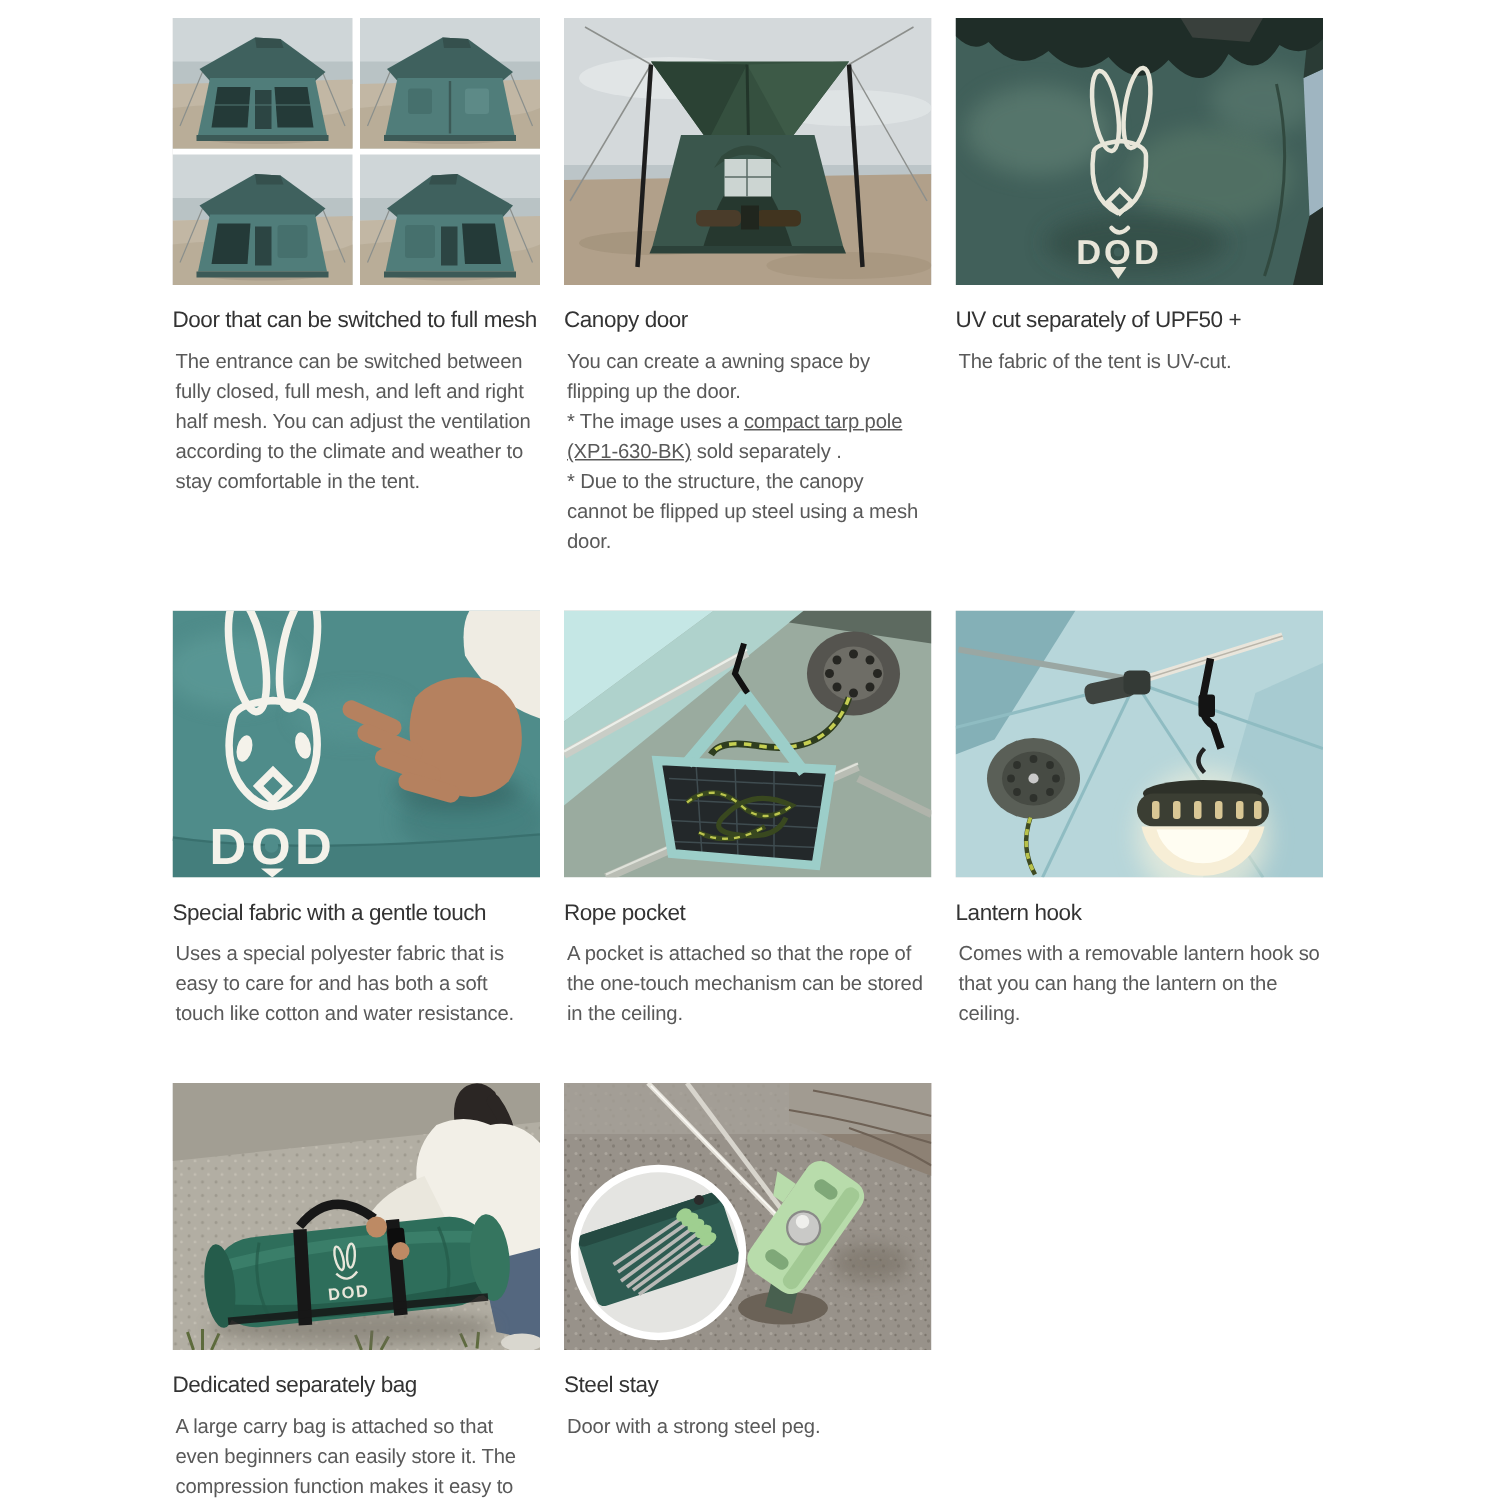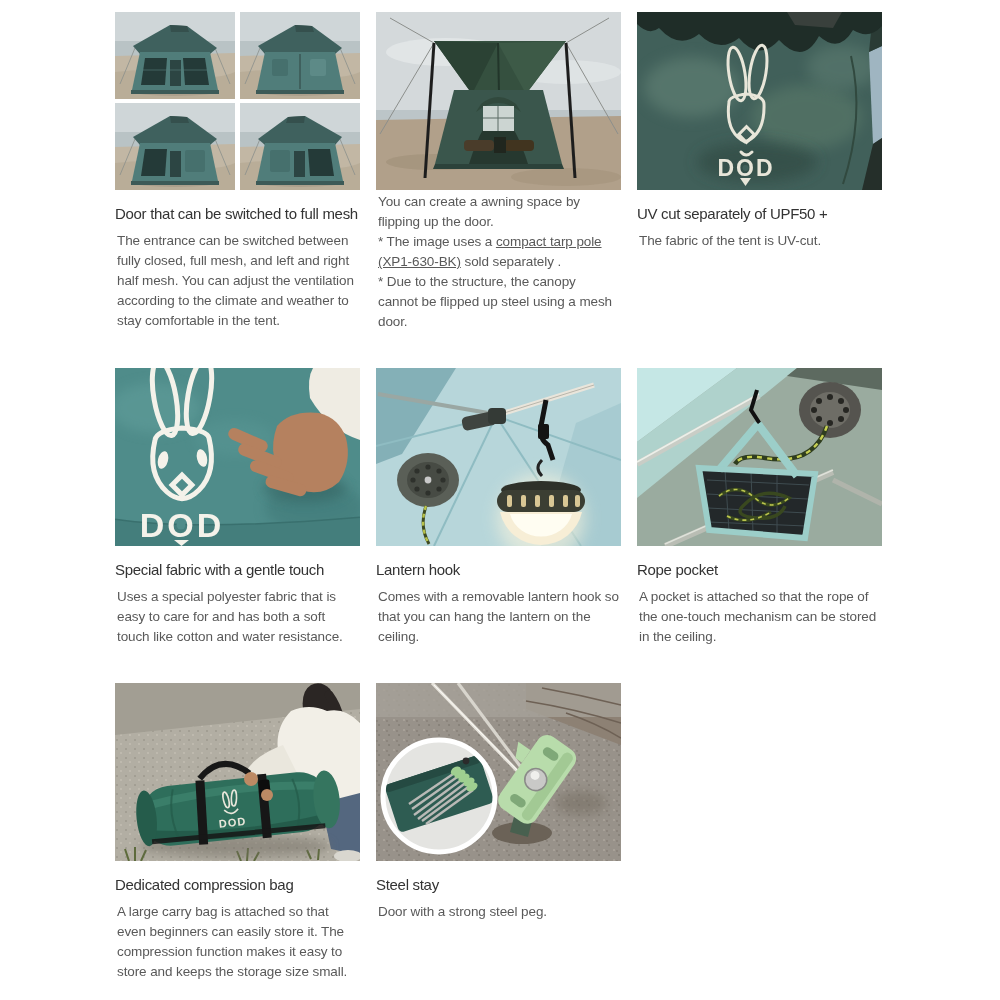--- a/index.html
+++ b/index.html
@@ -109,20 +109,21 @@
         <path d="M100,100 Q122,82 145,100 L140,92 Q122,78 105,92 Z" fill="#31493d"></path>
         <rect x="107" y="94" width="31" height="25" fill="#ccd5d2"></rect>
         <line x1="122" y1="94" x2="122" y2="119" stroke="#5a6a64" stroke-width="1"></line>
         <line x1="107" y1="106" x2="138" y2="106" stroke="#5a6a64" stroke-width="1"></line>
         <rect x="88" y="128" width="30" height="11" rx="4" fill="#4a3c2a"></rect>
         <rect x="128" y="128" width="30" height="11" rx="4" fill="#41341f"></rect>
         <rect x="118" y="125" width="12" height="16" fill="#20261e"></rect>
         <polygon points="59,152 186,152 188,157 57,157" fill="#2c423a"></polygon>
       </svg>
     </div>
+    <h3 class="feature-title">Canopy door</h3>
     <p class="feature-body">
       <span>You can create a awning space by flipping up the door.</span><br>
       <span>* The image uses a </span><a class="inline-link" href="#">compact tarp pole (XP1-630-BK)</a><span> sold separately .</span><br>
       <span>* Due to the structure, the canopy cannot be flipped up steel using a mesh door.</span>
     </p>
   </figure>
 
   <figure class="feature">
     <div class="feature-img">
       <svg width="245" height="178" viewBox="0 0 245 178" xmlns="http://www.w3.org/2000/svg">
@@ -194,79 +195,20 @@
         <polygon points="59,172 74,172 66.5,178" fill="#f4f2ea"></polygon>
       </svg>
     </div>
     <h3 class="feature-title">Special fabric with a gentle touch</h3>
     <p class="feature-body">Uses a special polyester fabric that is easy to care for and has both a soft touch like cotton and water resistance.</p>
   </figure>
 
   <figure class="feature">
     <div class="feature-img">
       <svg width="245" height="178" viewBox="0 0 245 178" xmlns="http://www.w3.org/2000/svg">
-        <defs>
-            <filter id="f5b" x="-60%" y="-60%" width="220%" height="220%">
-              <feGaussianBlur stdDeviation="8"></feGaussianBlur>
-            </filter>
-          </defs>
-        <rect width="245" height="178" fill="#b7d6da"></rect>
-        <polygon points="0,0 80,0 26,86 0,96" fill="#84b0b7"></polygon>
-        <polygon points="200,55 245,35 245,178 165,178" fill="#a2c8ce" opacity=".8"></polygon>
-        <g stroke="#8fbcc2" stroke-width="2">
-          <line x1="120" y1="48" x2="0" y2="78"></line>
-            <line x1="120" y1="48" x2="58" y2="178"></line>
-          <line x1="120" y1="48" x2="205" y2="178"></line>
-            <line x1="120" y1="48" x2="245" y2="92"></line>
-        </g>
-        <line x1="96" y1="55" x2="218" y2="17" stroke="#e9e5db" stroke-width="5"></line>
-        <line x1="96" y1="55" x2="218" y2="17" stroke="#b9b5aa" stroke-width="1"></line>
-        <line x1="118" y1="46" x2="2" y2="26" stroke="#9aa7a3" stroke-width="4"></line>
-        <rect x="86" y="46" width="34" height="14" rx="5" fill="#3f4440" transform="rotate(-12 103 53)"></rect>
-        <rect x="112" y="40" width="18" height="16" rx="4" fill="#343a36"></rect>
-        <ellipse cx="52" cy="112" rx="31" ry="27" fill="#5a5f57"></ellipse>
-        <ellipse cx="52" cy="112" rx="21" ry="18" fill="#474b44"></ellipse>
-        <g fill="#2e312c">
-          <circle cx="52" cy="99" r="2.6"></circle>
-            <circle cx="63" cy="103" r="2.6"></circle>
-            <circle cx="67" cy="112" r="2.6"></circle>
-          <circle cx="63" cy="121" r="2.6"></circle>
-            <circle cx="52" cy="125" r="2.6"></circle>
-            <circle cx="41" cy="121" r="2.6"></circle>
-          <circle cx="37" cy="112" r="2.6"></circle>
-            <circle cx="41" cy="103" r="2.6"></circle>
-        </g>
-        <circle cx="52" cy="112" r="3.4" fill="#c9c9c9"></circle>
-        <path d="M50,138 q-7,20 3,38" stroke="#3e4a22" stroke-width="3" fill="none"></path>
-        <path d="M50,138 q-7,20 3,38" stroke="#b8c24a" stroke-width="2.4" fill="none" stroke-dasharray="4 4"></path>
-        <path d="M170,32 l-5,26 q-2,13 7,19 l5,15" stroke="#141414" stroke-width="5" fill="none"></path>
-        <rect x="162" y="56" width="11" height="15" rx="2" fill="#141414"></rect>
-        <circle cx="165" cy="150" r="44" fill="#fff6dd" opacity=".55" filter="url(#f5b)"></circle>
-        <path d="M166,92 q-8,8 0,16" stroke="#232323" stroke-width="3" fill="none"></path>
-        <ellipse cx="165" cy="122" rx="40" ry="9" fill="#2e3129"></ellipse>
-        <rect x="121" y="122" width="88" height="22" rx="11" fill="#3b3e33"></rect>
-        <g fill="#d9c795">
-            <rect x="131" y="127" width="5" height="12" rx="2"></rect>
-            <rect x="145" y="127" width="5" height="12" rx="2"></rect>
-          <rect x="159" y="127" width="5" height="12" rx="2"></rect>
-            <rect x="173" y="127" width="5" height="12" rx="2"></rect>
-          <rect x="187" y="127" width="5" height="12" rx="2"></rect>
-            <rect x="199" y="127" width="5" height="12" rx="2"></rect>
-          </g>
-        <path d="M124,144 A42 42 0 0 0 206,144 Z" fill="#f7eed6"></path>
-        <path d="M134,146 A32 30 0 0 0 196,146 Z" fill="#fffdf2"></path>
-      </svg>
-    </div>
-    <h3 class="feature-title">Lantern hook</h3>
-    <p class="feature-body">Comes with a removable lantern hook so that you can hang the lantern on the ceiling.</p>
-  </figure>
-
-  <figure class="feature">
-    <div class="feature-img">
-      <svg width="245" height="178" viewBox="0 0 245 178" xmlns="http://www.w3.org/2000/svg">
         <rect width="245" height="178" fill="#9aab9f"></rect>
         <polygon points="0,0 100,0 0,74" fill="#c5e7e5"></polygon>
         <polygon points="100,0 160,0 0,130 0,74" fill="#b3d8d4" opacity=".85"></polygon>
         <polygon points="160,0 245,0 245,22 150,8" fill="#5d6a60"></polygon>
         <line x1="0" y1="96" x2="122" y2="28" stroke="#c9cdc6" stroke-width="6"></line>
         <line x1="0" y1="94" x2="122" y2="26" stroke="#ecefe9" stroke-width="1.6"></line>
         <line x1="28" y1="178" x2="196" y2="104" stroke="#b9bdb4" stroke-width="6"></line>
         <line x1="28" y1="176" x2="196" y2="102" stroke="#dfe2da" stroke-width="1.4"></line>
         <line x1="196" y1="112" x2="245" y2="136" stroke="#b0b4ab" stroke-width="5"></line>
         <ellipse cx="193" cy="42" rx="31" ry="28" fill="#55544f"></ellipse>
@@ -301,20 +243,79 @@
         <g stroke="#bcc54e" stroke-width="1.6" fill="none" stroke-dasharray="4 4">
           <path d="M82,128 q18,-14 36,2 q16,14 34,0"></path>
           <path d="M90,148 q20,10 44,-4"></path>
         </g>
         <path d="M121,56 L82,102 M121,56 L160,108" stroke="#9ccec9" stroke-width="8" fill="none"></path>
         <path d="M62,100 L178,106 L168,170 L72,162 Z" stroke="#9ccec9" stroke-width="6" fill="none"></path>
       </svg>
     </div>
     <h3 class="feature-title">Rope pocket</h3>
     <p class="feature-body">A pocket is attached so that the rope of the one-touch mechanism can be stored in the ceiling.</p>
+  </figure>
+
+  <figure class="feature">
+    <div class="feature-img">
+      <svg width="245" height="178" viewBox="0 0 245 178" xmlns="http://www.w3.org/2000/svg">
+        <defs>
+            <filter id="f5b" x="-60%" y="-60%" width="220%" height="220%">
+              <feGaussianBlur stdDeviation="8"></feGaussianBlur>
+            </filter>
+          </defs>
+        <rect width="245" height="178" fill="#b7d6da"></rect>
+        <polygon points="0,0 80,0 26,86 0,96" fill="#84b0b7"></polygon>
+        <polygon points="200,55 245,35 245,178 165,178" fill="#a2c8ce" opacity=".8"></polygon>
+        <g stroke="#8fbcc2" stroke-width="2">
+          <line x1="120" y1="48" x2="0" y2="78"></line>
+            <line x1="120" y1="48" x2="58" y2="178"></line>
+          <line x1="120" y1="48" x2="205" y2="178"></line>
+            <line x1="120" y1="48" x2="245" y2="92"></line>
+        </g>
+        <line x1="96" y1="55" x2="218" y2="17" stroke="#e9e5db" stroke-width="5"></line>
+        <line x1="96" y1="55" x2="218" y2="17" stroke="#b9b5aa" stroke-width="1"></line>
+        <line x1="118" y1="46" x2="2" y2="26" stroke="#9aa7a3" stroke-width="4"></line>
+        <rect x="86" y="46" width="34" height="14" rx="5" fill="#3f4440" transform="rotate(-12 103 53)"></rect>
+        <rect x="112" y="40" width="18" height="16" rx="4" fill="#343a36"></rect>
+        <ellipse cx="52" cy="112" rx="31" ry="27" fill="#5a5f57"></ellipse>
+        <ellipse cx="52" cy="112" rx="21" ry="18" fill="#474b44"></ellipse>
+        <g fill="#2e312c">
+          <circle cx="52" cy="99" r="2.6"></circle>
+            <circle cx="63" cy="103" r="2.6"></circle>
+            <circle cx="67" cy="112" r="2.6"></circle>
+          <circle cx="63" cy="121" r="2.6"></circle>
+            <circle cx="52" cy="125" r="2.6"></circle>
+            <circle cx="41" cy="121" r="2.6"></circle>
+          <circle cx="37" cy="112" r="2.6"></circle>
+            <circle cx="41" cy="103" r="2.6"></circle>
+        </g>
+        <circle cx="52" cy="112" r="3.4" fill="#c9c9c9"></circle>
+        <path d="M50,138 q-7,20 3,38" stroke="#3e4a22" stroke-width="3" fill="none"></path>
+        <path d="M50,138 q-7,20 3,38" stroke="#b8c24a" stroke-width="2.4" fill="none" stroke-dasharray="4 4"></path>
+        <path d="M170,32 l-5,26 q-2,13 7,19 l5,15" stroke="#141414" stroke-width="5" fill="none"></path>
+        <rect x="162" y="56" width="11" height="15" rx="2" fill="#141414"></rect>
+        <circle cx="165" cy="150" r="44" fill="#fff6dd" opacity=".55" filter="url(#f5b)"></circle>
+        <path d="M166,92 q-8,8 0,16" stroke="#232323" stroke-width="3" fill="none"></path>
+        <ellipse cx="165" cy="122" rx="40" ry="9" fill="#2e3129"></ellipse>
+        <rect x="121" y="122" width="88" height="22" rx="11" fill="#3b3e33"></rect>
+        <g fill="#d9c795">
+            <rect x="131" y="127" width="5" height="12" rx="2"></rect>
+            <rect x="145" y="127" width="5" height="12" rx="2"></rect>
+          <rect x="159" y="127" width="5" height="12" rx="2"></rect>
+            <rect x="173" y="127" width="5" height="12" rx="2"></rect>
+          <rect x="187" y="127" width="5" height="12" rx="2"></rect>
+            <rect x="199" y="127" width="5" height="12" rx="2"></rect>
+          </g>
+        <path d="M124,144 A42 42 0 0 0 206,144 Z" fill="#f7eed6"></path>
+        <path d="M134,146 A32 30 0 0 0 196,146 Z" fill="#fffdf2"></path>
+      </svg>
+    </div>
+    <h3 class="feature-title">Lantern hook</h3>
+    <p class="feature-body">Comes with a removable lantern hook so that you can hang the lantern on the ceiling.</p>
   </figure>
 
   <figure class="feature">
     <div class="feature-img">
       <svg width="245" height="178" viewBox="0 0 245 178" xmlns="http://www.w3.org/2000/svg">
         <defs>
           <filter id="f7b" x="-60%" y="-60%" width="220%" height="220%">
               <feGaussianBlur stdDeviation="5"></feGaussianBlur>
             </filter>
           <pattern id="p7s" width="9" height="9" patternUnits="userSpaceOnUse">
@@ -354,21 +355,21 @@
             <ellipse cx="112" cy="116" rx="2.6" ry="8" transform="rotate(-8 112 116)"></ellipse>
             <ellipse cx="120" cy="115" rx="2.6" ry="8" transform="rotate(8 120 115)"></ellipse>
             <path d="M109,126 q7,8 14,0"></path>
           </g>
           <text x="116" y="143" text-anchor="middle" font-family="Liberation Sans,sans-serif" font-size="11" font-weight="bold" letter-spacing="1" fill="#e8e6da">DOD</text>
         </g>
         <circle cx="136" cy="96" r="7" fill="#bd8a64"></circle>
         <circle cx="152" cy="112" r="6" fill="#bd8a64"></circle>
       </svg>
     </div>
-    <h3 class="feature-title">Dedicated compression bag</h3>
+    <h3 class="feature-title">Dedicated separately bag</h3>
     <p class="feature-body">A large carry bag is attached so that even beginners can easily store it. The compression function makes it easy to store and keeps the storage size small.</p>
   </figure>
 
   <figure class="feature">
     <div class="feature-img">
       <svg width="245" height="178" viewBox="0 0 245 178" xmlns="http://www.w3.org/2000/svg">
         <defs>
           <pattern id="p8s" width="10" height="10" patternUnits="userSpaceOnUse">
             <circle cx="3" cy="2" r="1.1" fill="#7c766d"></circle>
               <circle cx="8" cy="7" r="1" fill="#b5afa5"></circle>

